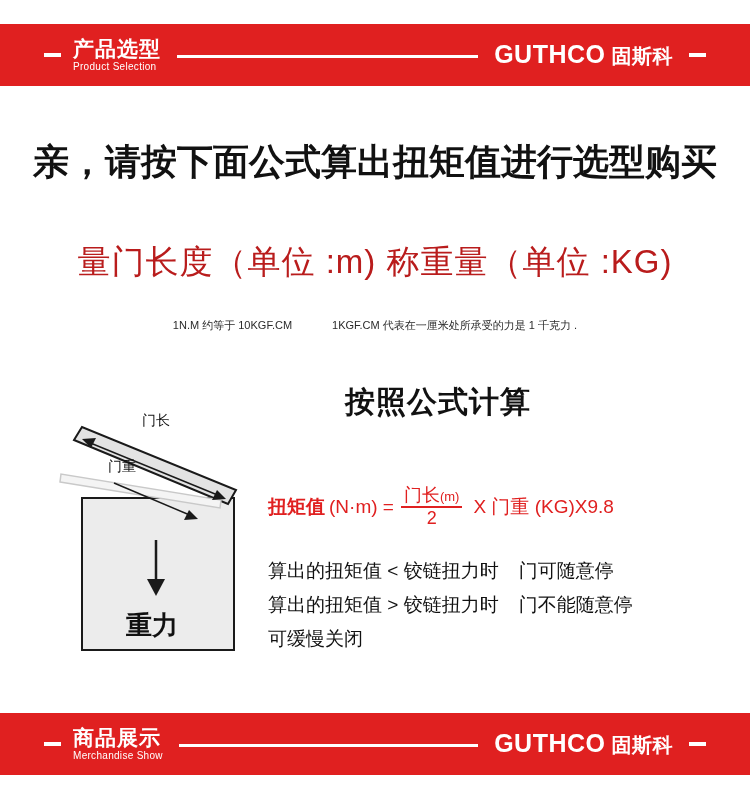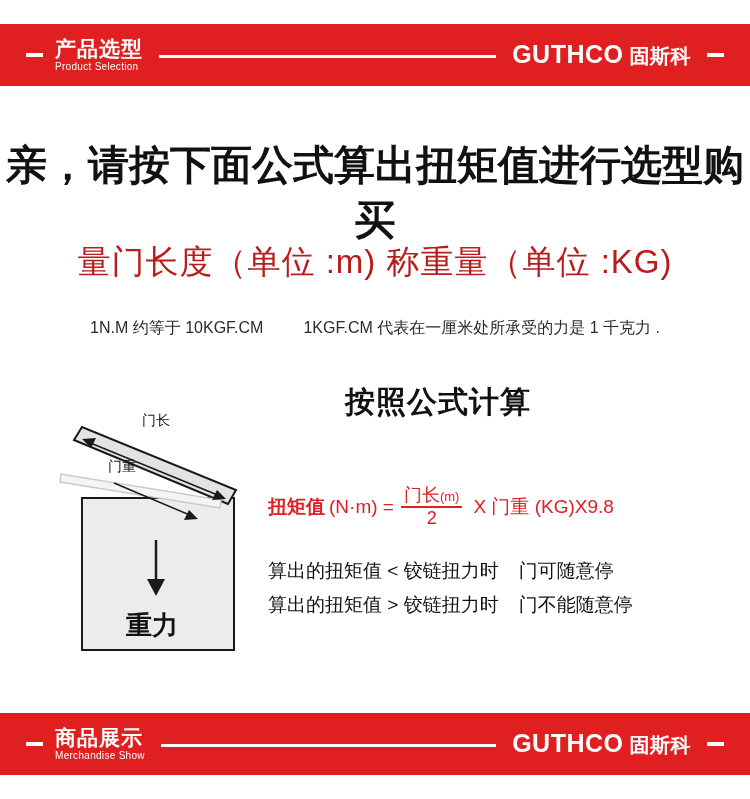--- a/index.html
+++ b/index.html
@@ -19,21 +19,21 @@
   
   .banner {
     position: absolute;
     left: 0;
     width: 750px;
     height: 62px;
     background: #e02020;
     display: flex;
     align-items: center;
     box-sizing: border-box;
-    padding: 0 26px;
+    padding: 0 44px;
   }
   .banner-top { top: 24px; }
   .banner-bottom { top: 713px; }
 
   .banner-dash {
     width: 17px;
     height: 4px;
     background: #ffffff;
     flex: 0 0 auto;
   }
@@ -86,21 +86,21 @@
     flex: 0 0 auto;
   }
 
   
   .headline {
     position: absolute;
     top: 138px;
     left: 0;
     width: 750px;
     text-align: center;
-    font-size: 41px;
+    font-size: 36px;
     font-weight: bold;
     letter-spacing: 0px;
     color: #111111;
   }
 
   
   .subheadline {
     position: absolute;
     top: 240px;
     left: 0;
@@ -112,21 +112,21 @@
   }
 
   
   .noteline {
     position: absolute;
     top: 318px;
     left: 0;
     width: 750px;
     display: flex;
     justify-content: center;
-    font-size: 16px;
+    font-size: 11px;
     color: #2a2a2a;
   }
   .noteline .note-a { margin-right: 40px; }
 
   
   .diagram {
     position: absolute;
     left: 52px;
     top: 380px;
     width: 260px;
@@ -264,20 +264,23 @@
   <span class="formula-tail">X 门重 (KG)X9.8</span>
 </div>
 
 <div class="rule-lines">
   <div>
     <span>算出的扭矩值 &lt; 铰链扭力时</span><span class="gapword"></span><span>门可随意停</span>
   </div>
   <div>
     <span>算出的扭矩值 &gt; 铰链扭力时</span><span class="gapword"></span><span>门不能随意停</span>
   </div>
+  <div>
+    <span>可缓慢关闭</span>
+  </div>
 </div>
 
 <div class="banner banner-bottom">
   <div class="banner-dash"></div>
   <div class="banner-left-labels">
     <div class="banner-cn">商品展示</div>
     <div class="banner-en">Merchandise Show</div>
   </div>
   <div class="banner-rule"></div>
   <div class="banner-brand">

